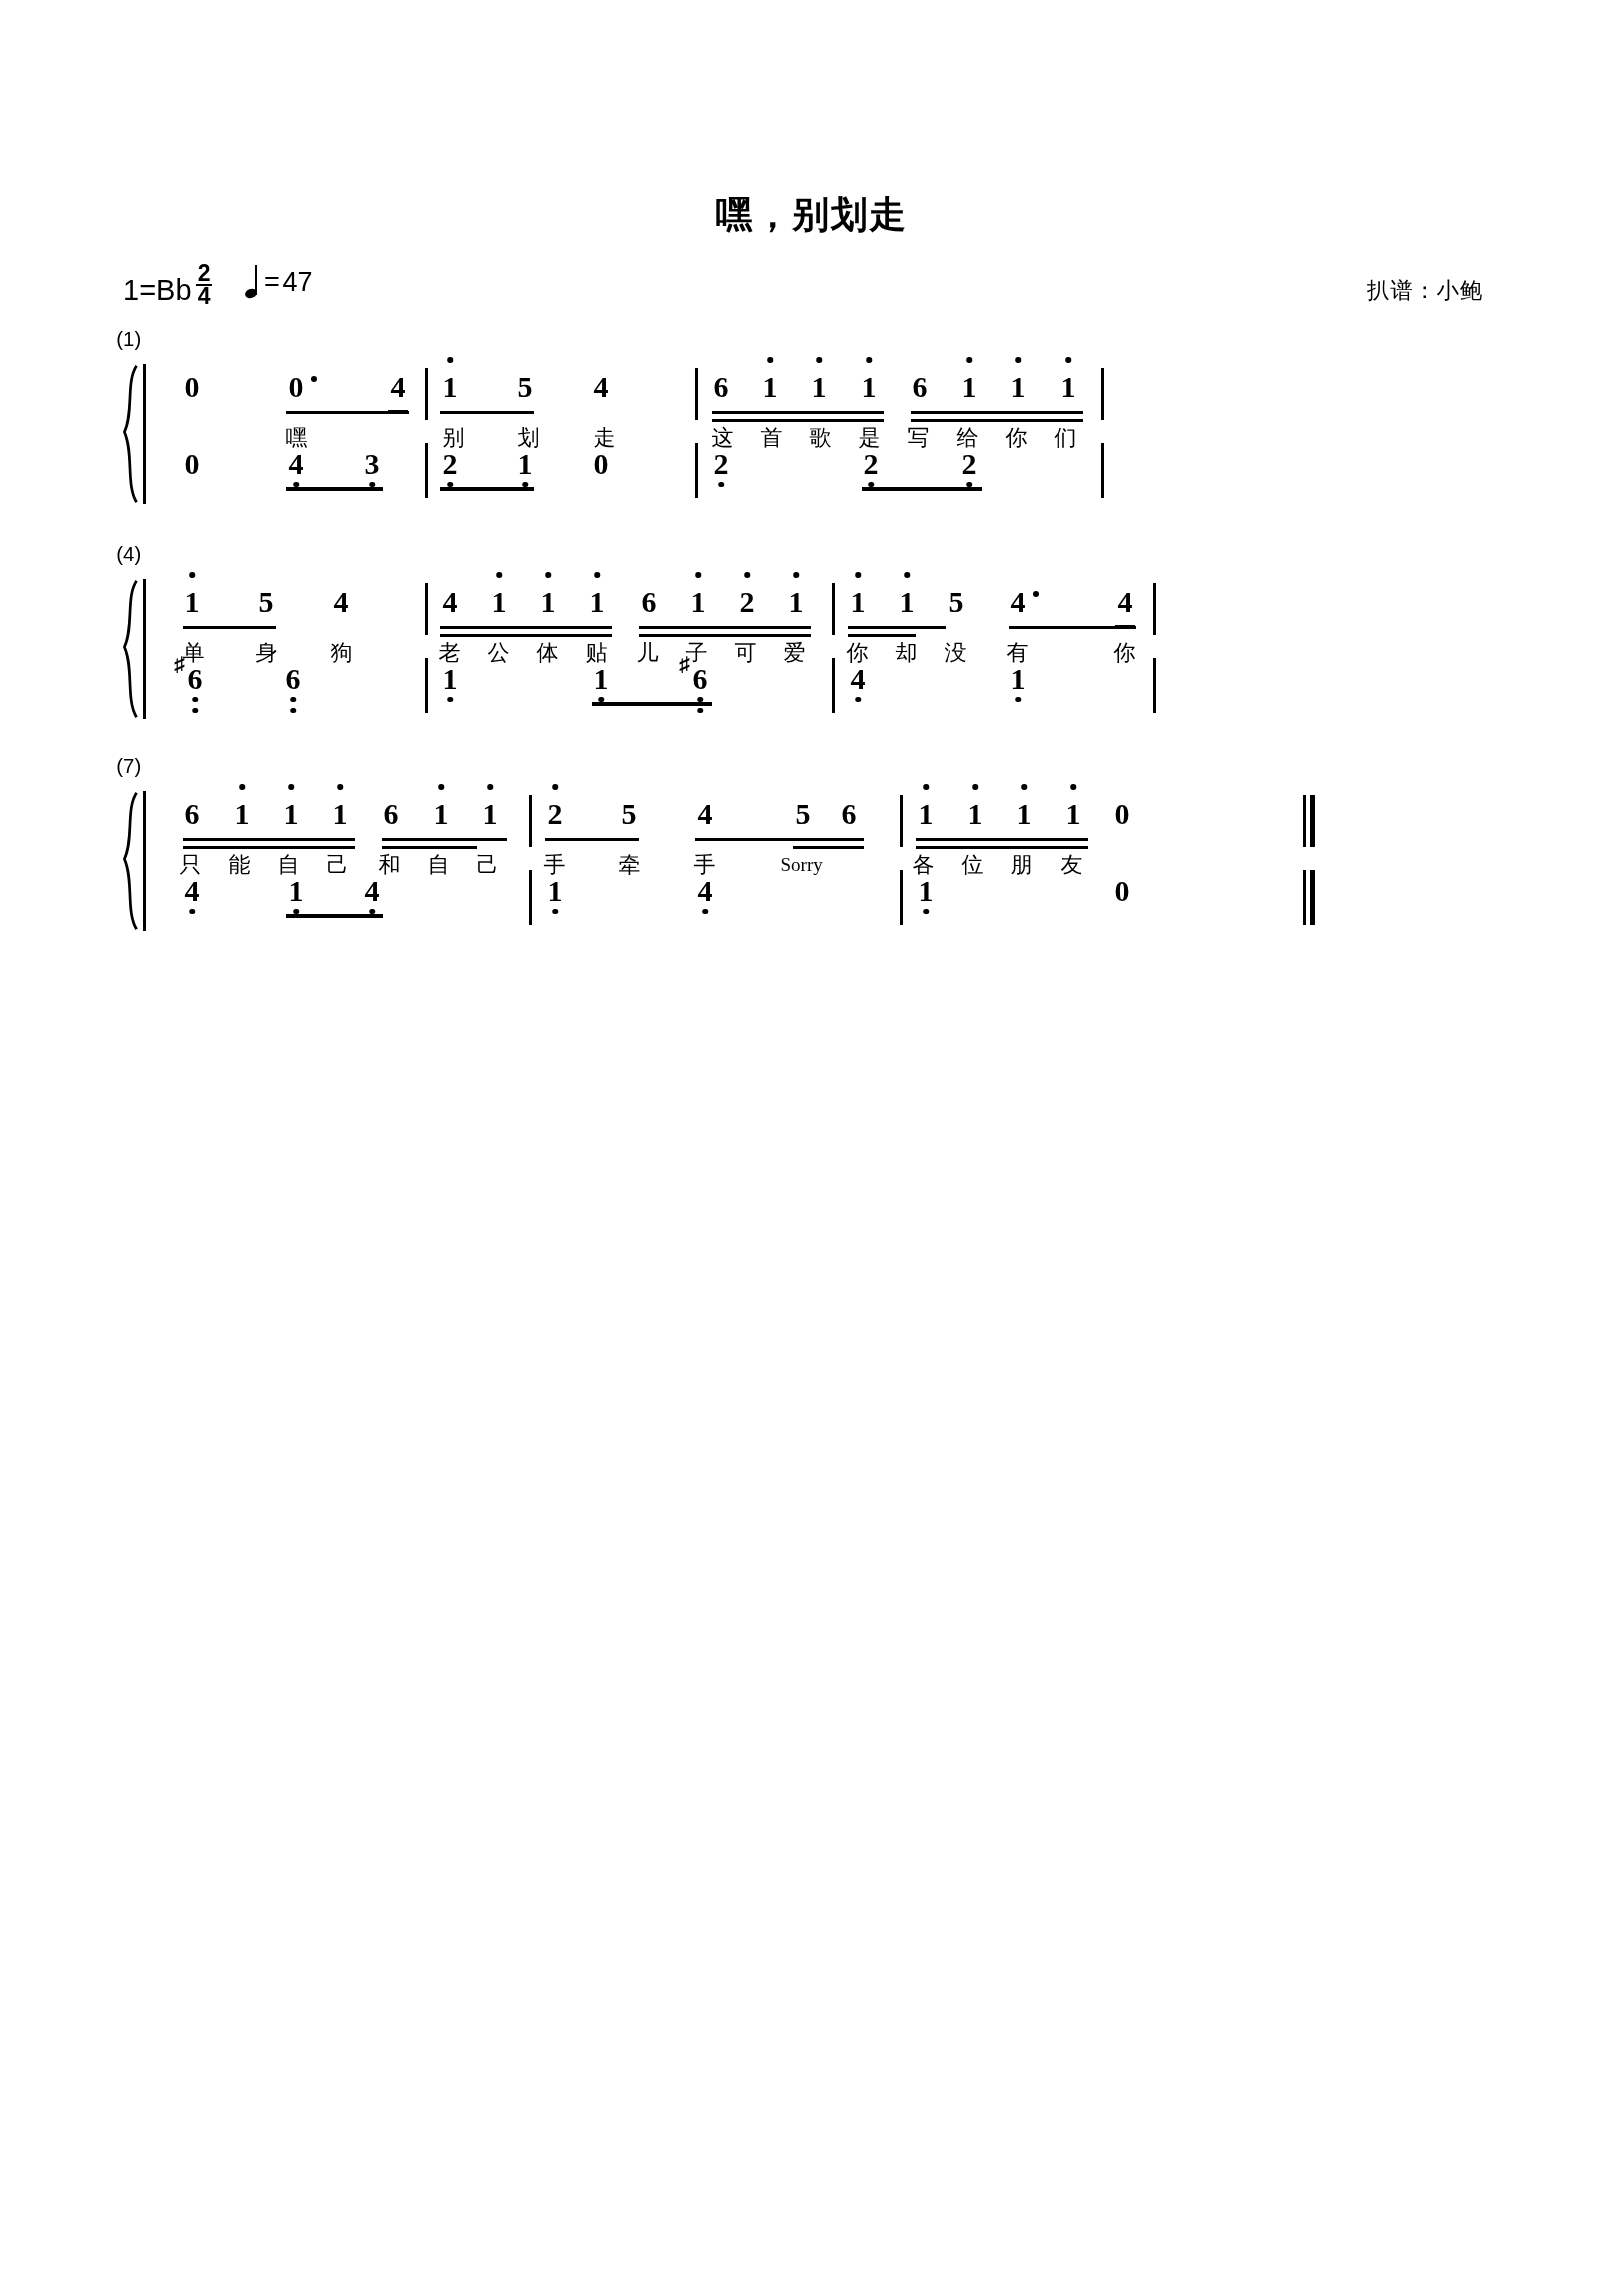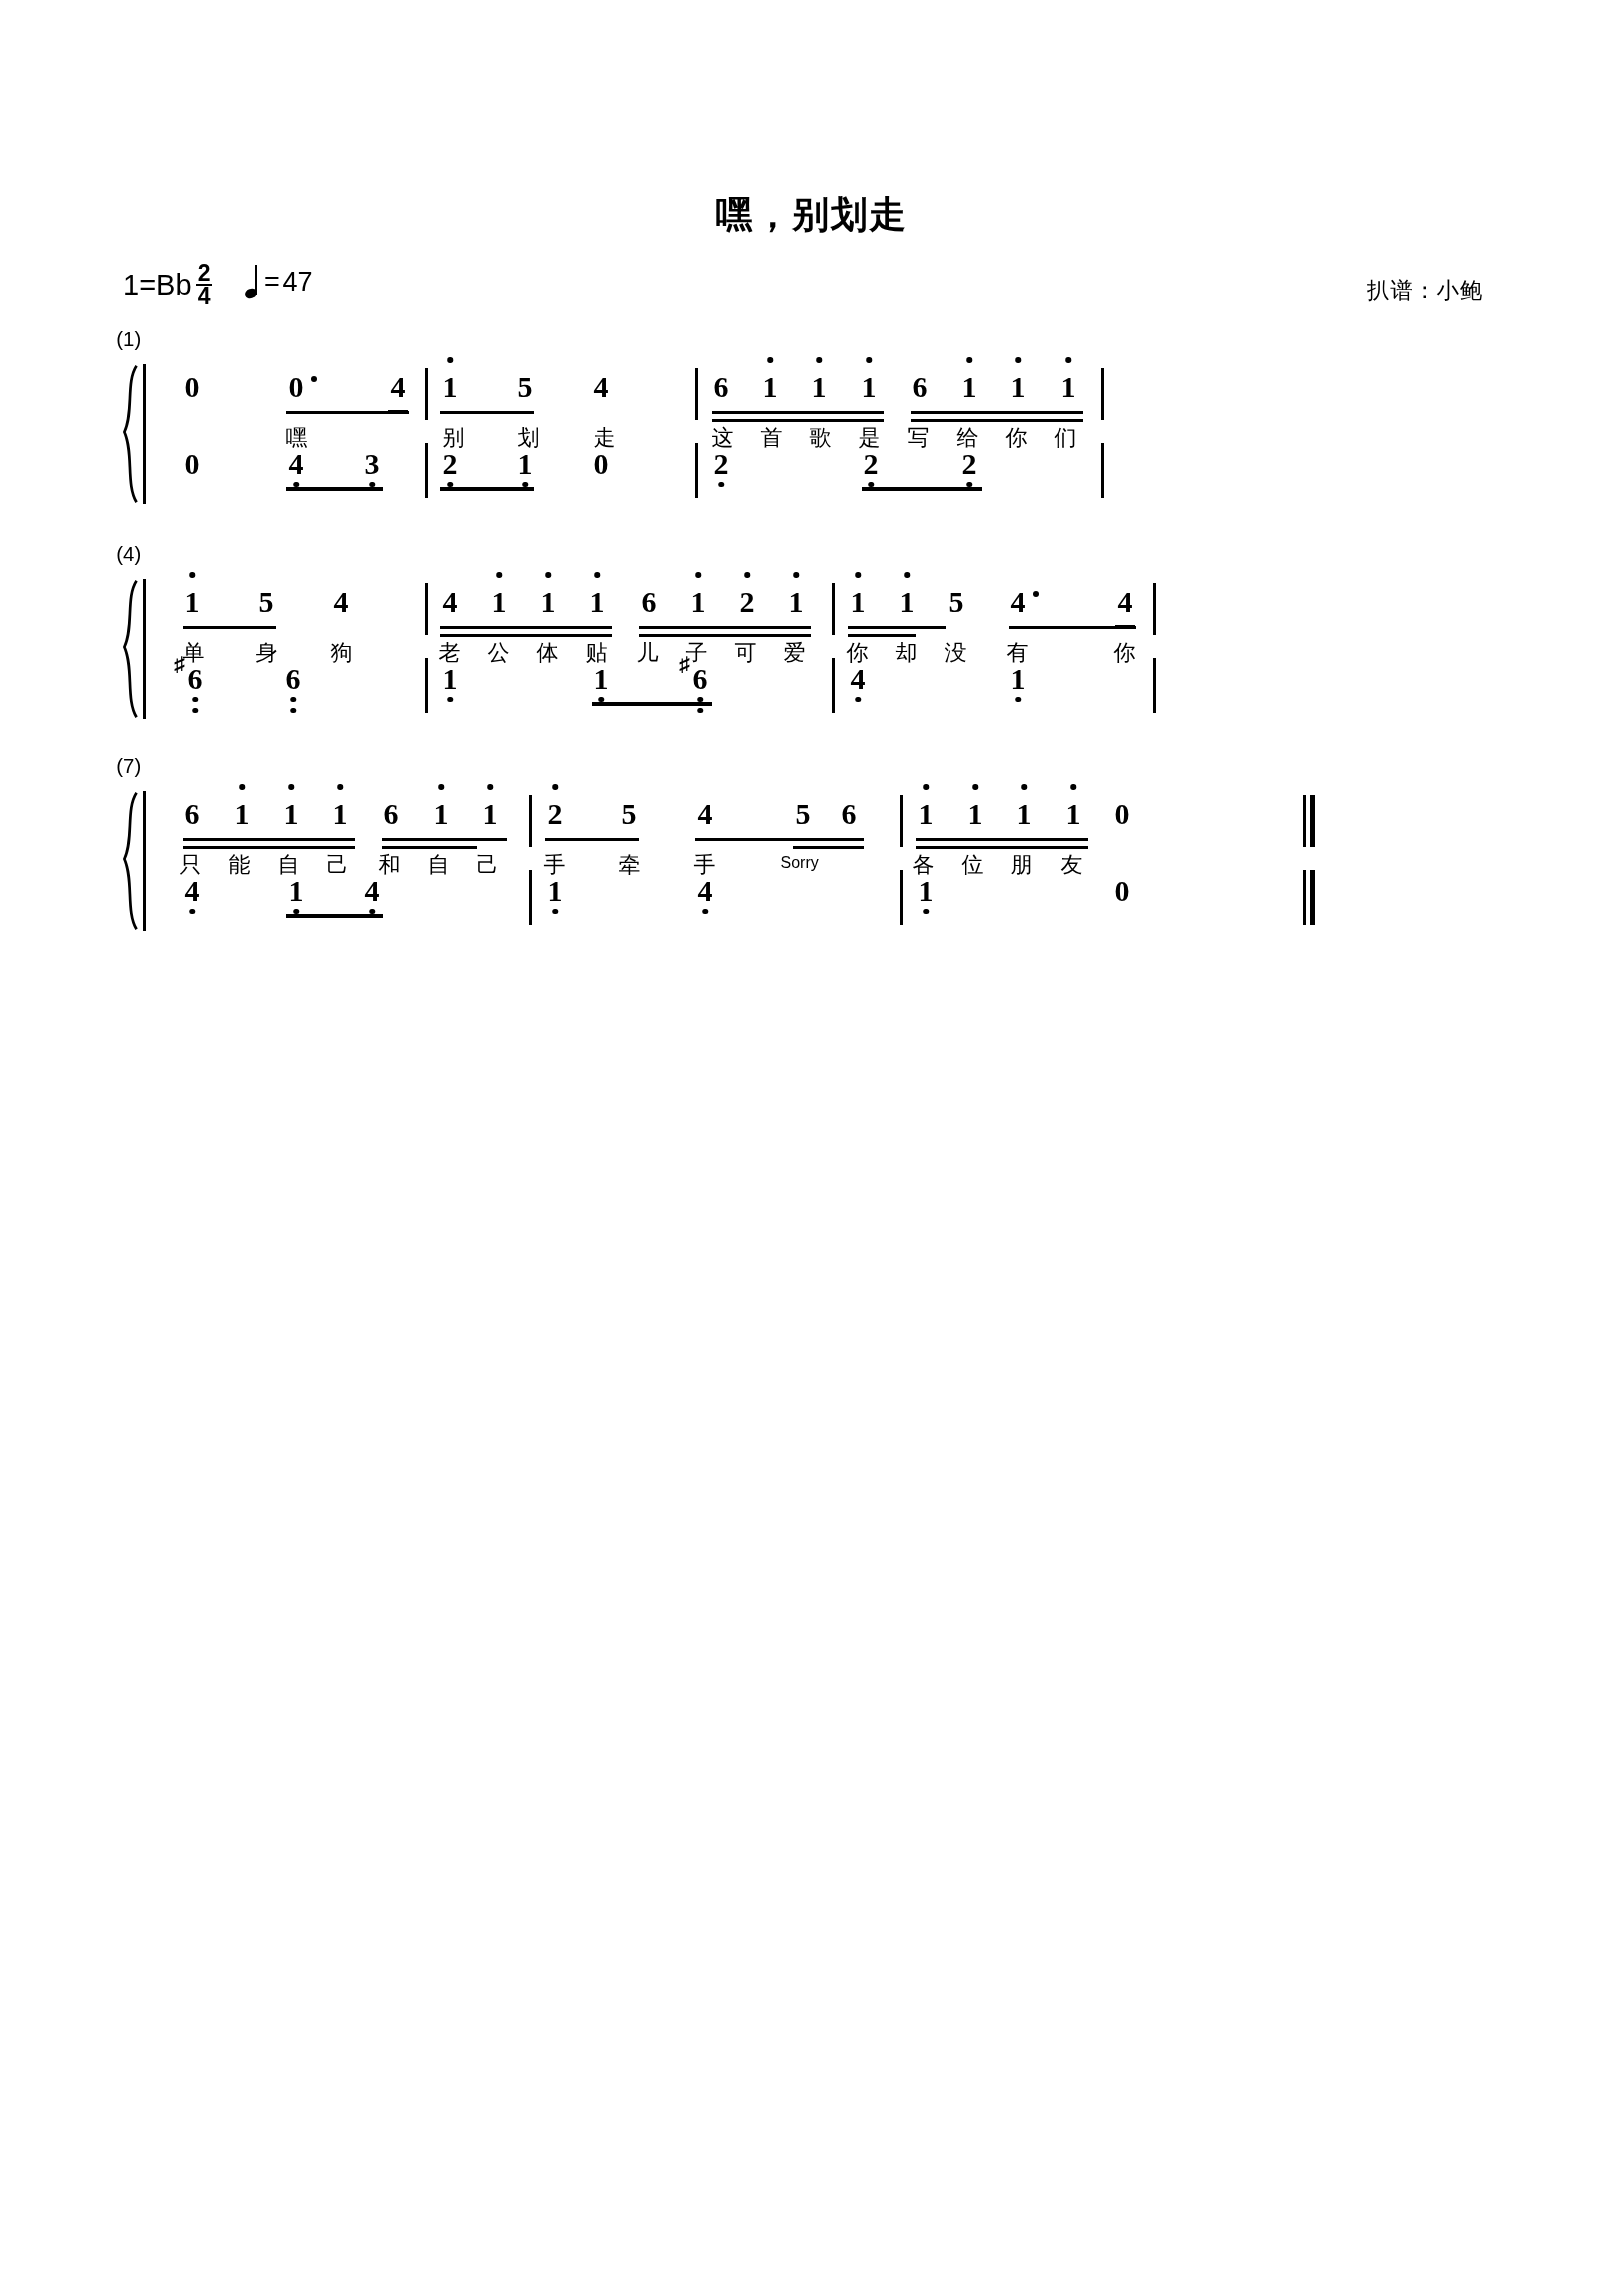--- a/index.html
+++ b/index.html
@@ -4,21 +4,21 @@
 <style>
   html,body{margin:0;padding:0;background:#ffffff;}
   body{width:1623px;height:2295px;font-family:"Liberation Serif",serif;color:#000;position:relative;overflow:hidden;}
 
   
   .title{
     text-align:center;font-family:"Liberation Serif",serif;font-weight:bold;
     font-size:37px;letter-spacing:1.4px;padding-top:196px;line-height:1;
   }
   .meta-row{position:relative;height:75px;margin-top:30px;}
-  .keysig{position:absolute;left:123px;top:0;font-size:29px;display:flex;align-items:center;gap:0px;font-family:"Liberation Sans",sans-serif;}
+  .keysig{position:absolute;left:123px;top:0;font-size:29px;display:flex;align-items:flex-end;gap:0px;font-family:"Liberation Sans",sans-serif;}
   .frac{display:inline-flex;flex-direction:column;align-items:center;line-height:0.92;font-size:23px;font-weight:bold;margin-left:4.1px;font-family:"Liberation Sans",sans-serif;}
   .frac .num{border-bottom:2px solid #000;padding:0 2px;}
   .frac .den{padding:0 2px;}
   .tempo{position:absolute;left:245px;top:4.1px;font-size:27px;display:flex;align-items:flex-end;gap:2.7px;font-family:"Liberation Sans",sans-serif;}
   .qnote{position:relative;display:inline-block;width:15px;height:31px;margin-right:1.4px;}
   .qnote .head{position:absolute;left:0;bottom:0;width:11.6px;height:8.9px;background:#000;border-radius:50%;transform:rotate(-20deg);}
   .qnote .stem{position:absolute;left:9.5px;bottom:3.4px;width:2px;height:30px;background:#000;}
   .credit{position:absolute;right:140px;top:12.3px;font-size:22.5px;font-family:"Liberation Serif",serif;letter-spacing:0.7px;}
 
   
@@ -57,21 +57,21 @@
   .note .sharp{position:absolute;left:-13px;top:-9.5px;font-size:20.4px;font-weight:bold;}
   .note .aug{position:absolute;right:-13.6px;top:4.1px;width:6.1px;height:6.1px;background:#000;border-radius:50%;}
   .note .subbeam{position:absolute;left:-2.7px;right:-2.7px;top:38px;height:3.4px;background:#000;}
 
   
   .beam{position:absolute;height:3.4px;background:#000;}
   .beam2{position:absolute;height:3.4px;background:#000;}
 
   .lyric{position:absolute;font-family:"Liberation Serif",serif;font-size:22px;
          line-height:1;white-space:nowrap;}
-  .lyric.latin{font-family:Liberation Sans, sans-serif;font-size:16px;}
+  .lyric.latin{font-family:Liberation Serif, serif;font-size:19px;}
 </style>
 </head>
 <body>
 
 <div class="title">嘿，别划走</div>
 
 <div class="meta-row">
   <div class="keysig">
     <span>1=Bb</span>
     <span class="frac">

